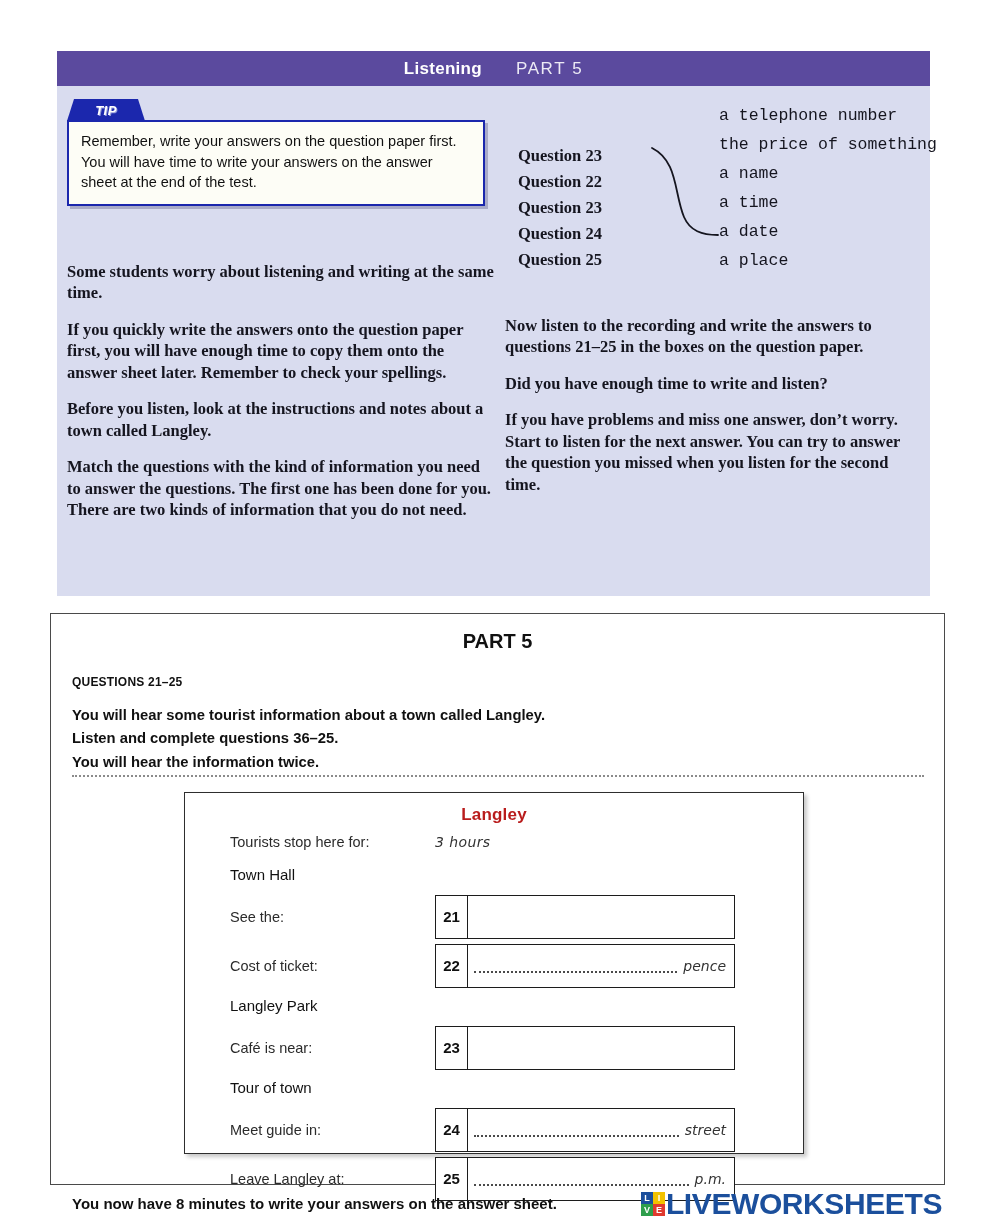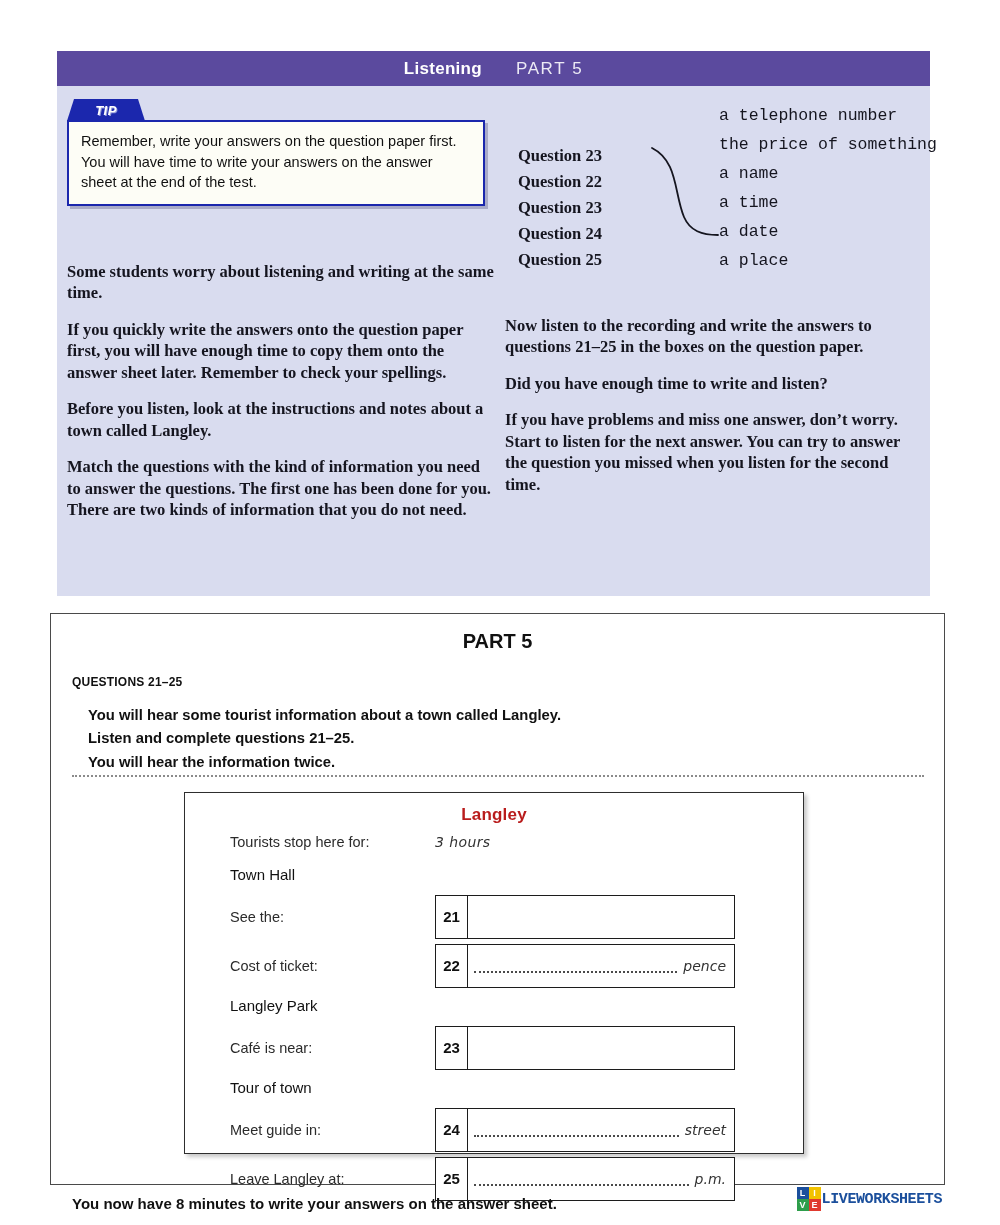--- a/index.html
+++ b/index.html
@@ -190,21 +190,20 @@
   #instr-lines {
     position: absolute;
     left: 21px;
     top: 90px;
   }
   #instr-lines div {
     font-size: 14.8px;
     font-weight: bold;
     color: #111111;
     line-height: 1.58;
-    margin-left: 16px;
   }
   #dotted-sep {
     position: absolute;
     left: 21px;
     top: 161px;
     width: 852px;
     border-top: 2px dotted #8b8b8b;
   }
 
   
@@ -337,25 +336,24 @@
     font-size: 9px;
     font-weight: bold;
     color: #ffffff;
     line-height: 1;
   }
   .lg-blue   { background: #1b4f9c; }
   .lg-yellow { background: #f2c200; }
   .lg-green  { background: #2e9e4b; }
   .lg-red    { background: #e03a2f; }
   #logo-text {
-    font-size: 15px;
+    font-size: 30px;
     font-weight: bold;
     color: #1b4f9c;
     letter-spacing: -0.4px;
-    font-family: Liberation Mono, monospace;
   }
 </style>
 </head>
 <body>
 
 <div id="top-panel">
 
   <div id="header-bar">
     <span class="hb-listening">Listening</span>
     <span class="hb-part">PART 5</span>
@@ -406,21 +404,21 @@
 </div>
 
 <div id="bottom-panel">
 
   <div id="part-title">PART 5</div>
 
   <div id="questions-label">QUESTIONS 21–25</div>
 
   <div id="instr-lines">
     <div>You will hear some tourist information about a town called Langley.</div>
-    <div>Listen and complete questions 21–25.</div>
+    <div>Listen and complete questions 36–25.</div>
     <div>You will hear the information twice.</div>
   </div>
 
   <div id="dotted-sep"></div>
 
   <div id="langley-box">
 
     <div id="langley-title">Langley</div>
 
     <div class="form-row">

